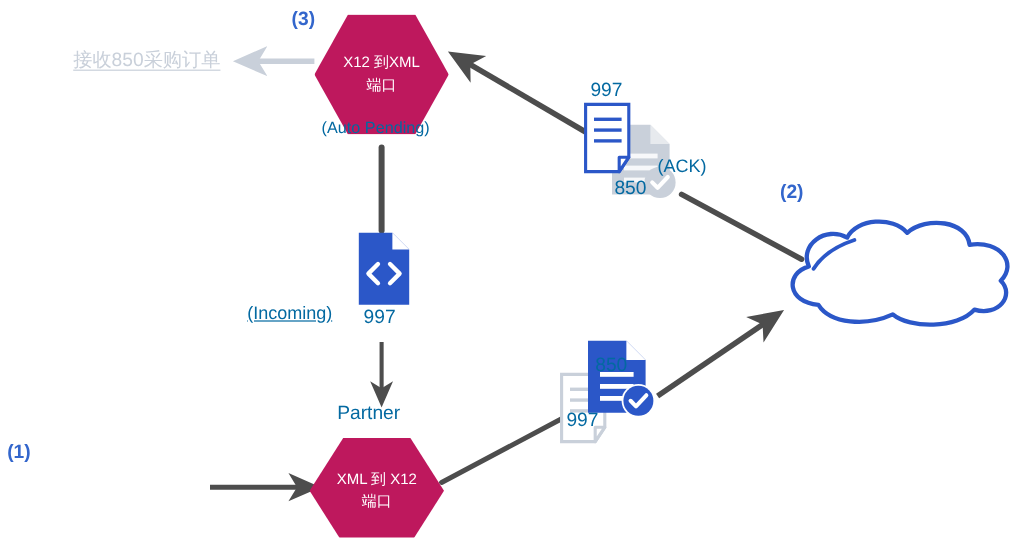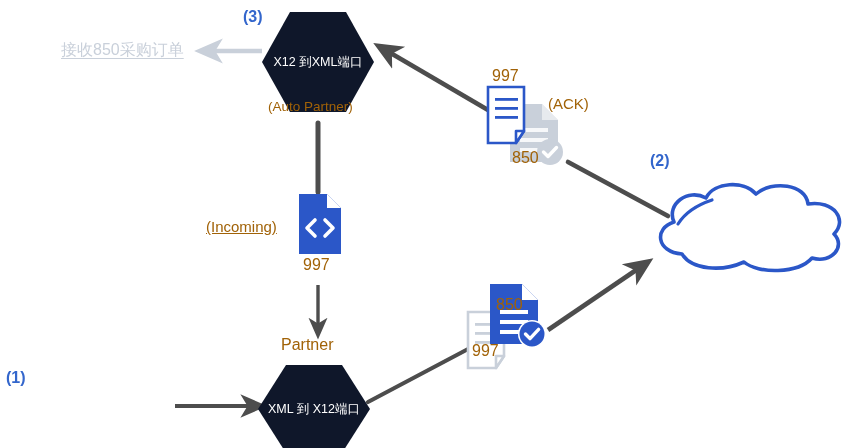--- a/index.html
+++ b/index.html
@@ -9,34 +9,34 @@
     font-family:"Liberation Sans","DejaVu Sans",sans-serif;
     overflow:hidden;
   }
   #stage{position:relative;width:854px;height:448px;}
 
   .abs{position:absolute;}
 
   
   .hex{
     position:absolute;
-    background:#0f172a;
+    background:#be185d;
     clip-path:polygon(25% 0%,75% 0%,100% 50%,75% 100%,25% 100%,0% 50%);
-    display:flex;flex-direction:row;
+    display:flex;flex-direction:column;
     align-items:center;justify-content:center;
     color:#ffffff;
     line-height:1.5;
   }
   .hex .l1{font-size:12.5px;}
   .hex .l2{font-size:12.5px;}
 
   
-  .txt{position:absolute;white-space:nowrap;color:#a16207;}
+  .txt{position:absolute;white-space:nowrap;color:#0369a1;}
   .sz13{font-size:13.5px;}
-  .sz15{font-size:15px;}
+  .sz15{font-size:15px;margin-top:35px;}
   .sz16{font-size:16px;}
   .step{position:absolute;color:#3366CC;font-size:16px;font-weight:bold;white-space:nowrap;}
   .faded{color:#C9D0DA;margin-left:28px;}
   .uline{text-decoration:underline;text-underline-offset:3px;}
 
   
   .docwrap{position:absolute;}
   .doc{position:absolute;}
 
   .cloud-label{
@@ -77,21 +77,21 @@
   </svg>
 
   <div class="step" style="left:243px;top:8px;">(3)</div>
 
   <div class="txt sz16 faded uline" style="left:33px;top:40px;">接收850采购订单</div>
 
   <div class="hex" style="left:262px;top:12px;width:112px;height:100px;">
     <span class="l1">X12 到XML</span>
     <span class="l2">端口</span>
   </div>
-  <div class="txt sz13" style="left:268px;top:99px;">(Auto Partner)</div>
+  <div class="txt sz13" style="left:268px;top:99px;">(Auto Pending)</div>
 
   <div class="docwrap" style="left:486px;top:76px;width:90px;height:100px;">
 
     <svg class="doc" style="left:20px;top:26px;" width="58" height="64" viewBox="0 0 58 64">
       <path d="M4 2 H36 L52 18 V60 H4 Z" fill="#C9D0DA"></path>
       <path d="M36 2 L52 18 H36 Z" fill="#ffffff" opacity="0.55"></path>
       <rect x="14" y="26" width="28" height="4" fill="#ffffff" opacity="0.85"></rect>
       <rect x="14" y="36" width="28" height="4" fill="#ffffff" opacity="0.85"></rect>
       <rect x="14" y="46" width="20" height="4" fill="#ffffff" opacity="0.85"></rect>
       <circle cx="44" cy="50" r="13" fill="#C9D0DA"></circle>

